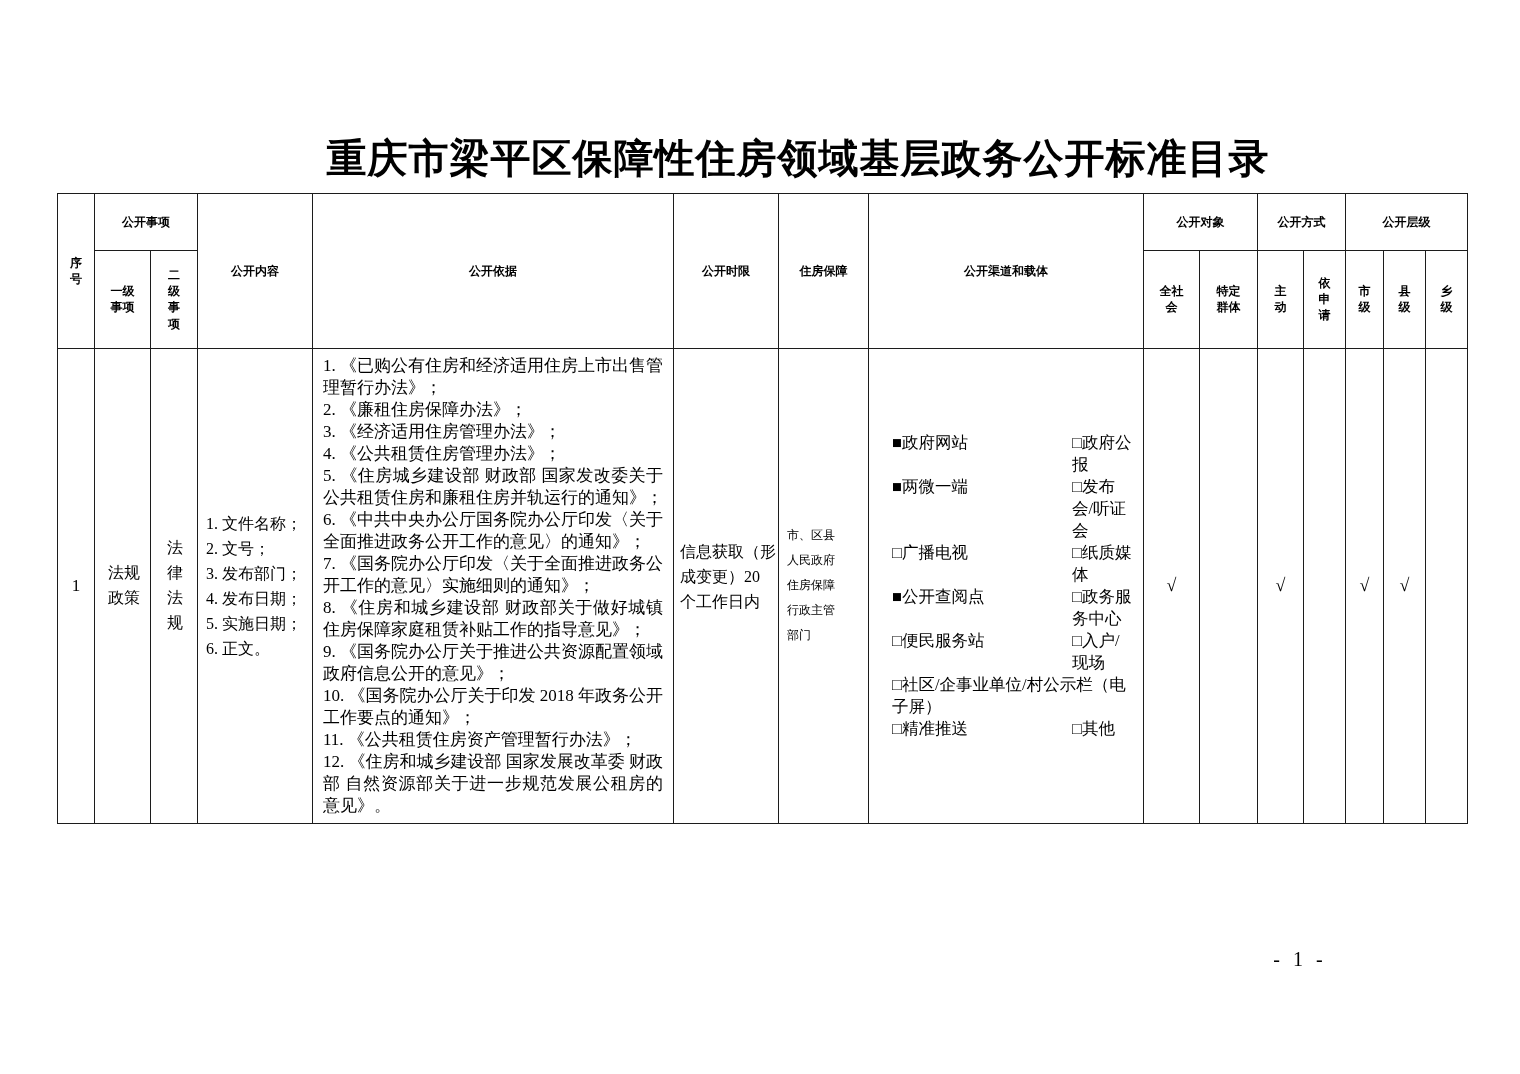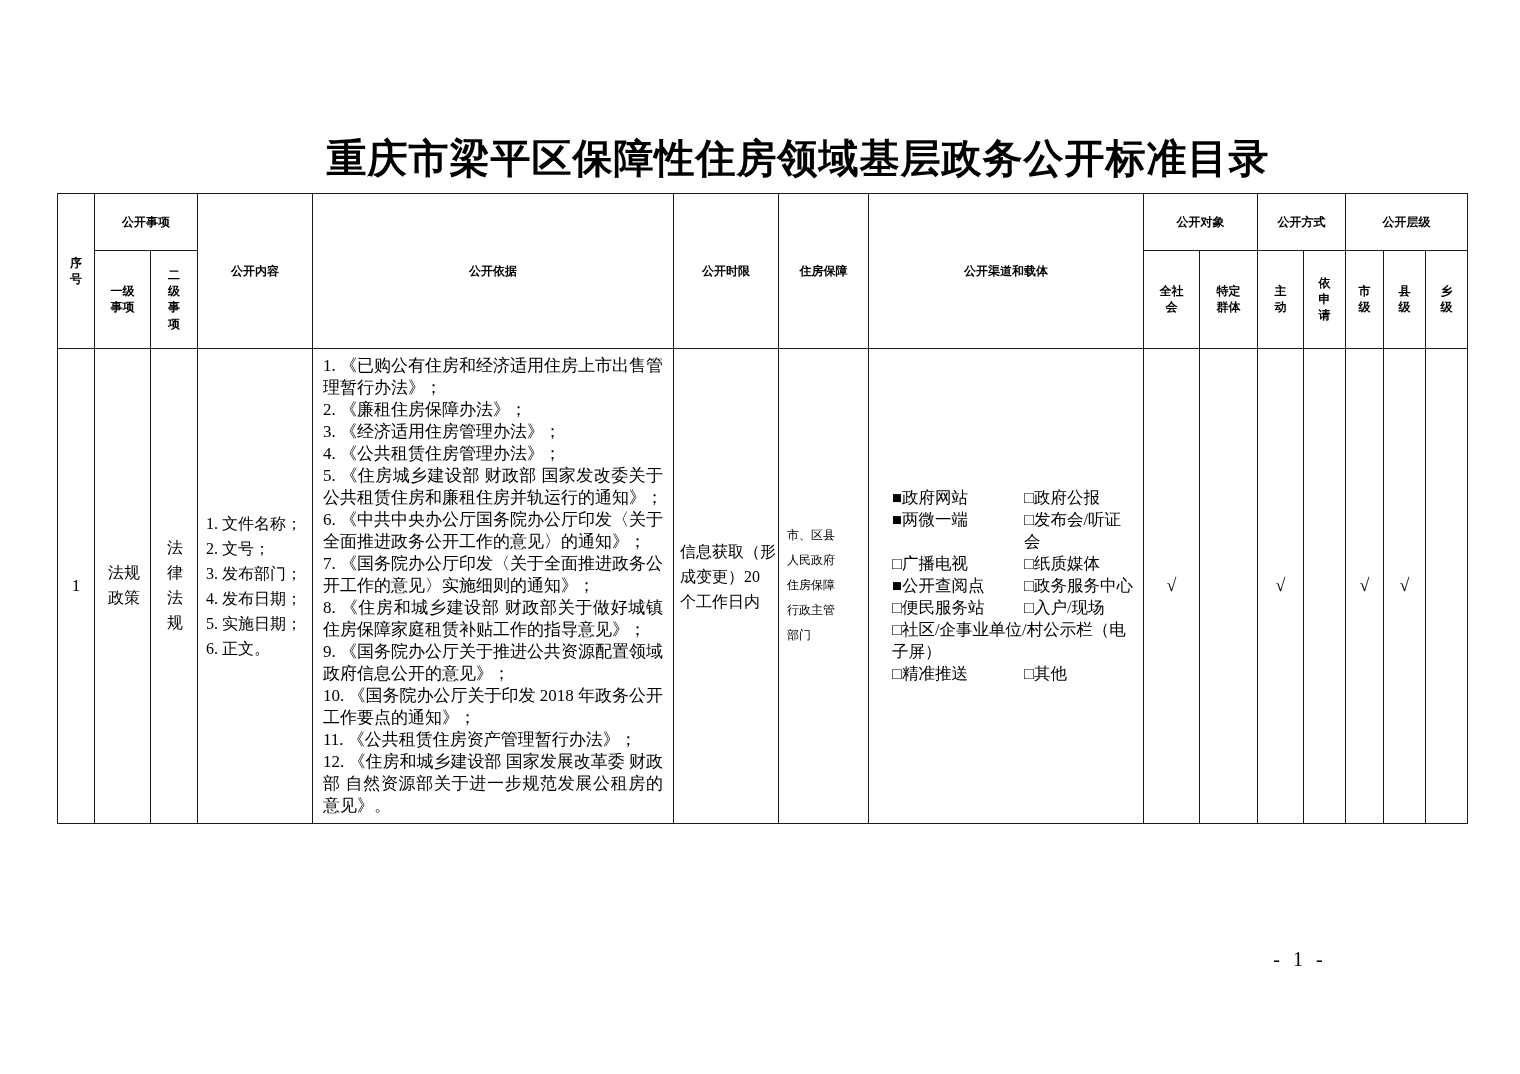--- a/index.html
+++ b/index.html
@@ -85,21 +85,21 @@
     line-height:25px;
   }
   td.cell-channels {
     text-align:left;
     padding:0 8px 0 23px;
     font-size:16.5px;
     line-height:22px;
   }
   .ch-row { display:flex; }
   .ch-l { width:132px; flex:0 0 132px; }
-  .ch-r { flex:1; }
+  .ch-r { flex:1;margin-left:48px; }
   .ch-full { }
   td.cell-mark { font-size:18px; }
 
   .page-number {
     position:absolute;
     left:1255px; top:948px;
     width:90px;
     text-align:center;
     font-size:20px;
     font-family:"Liberation Serif", serif;

